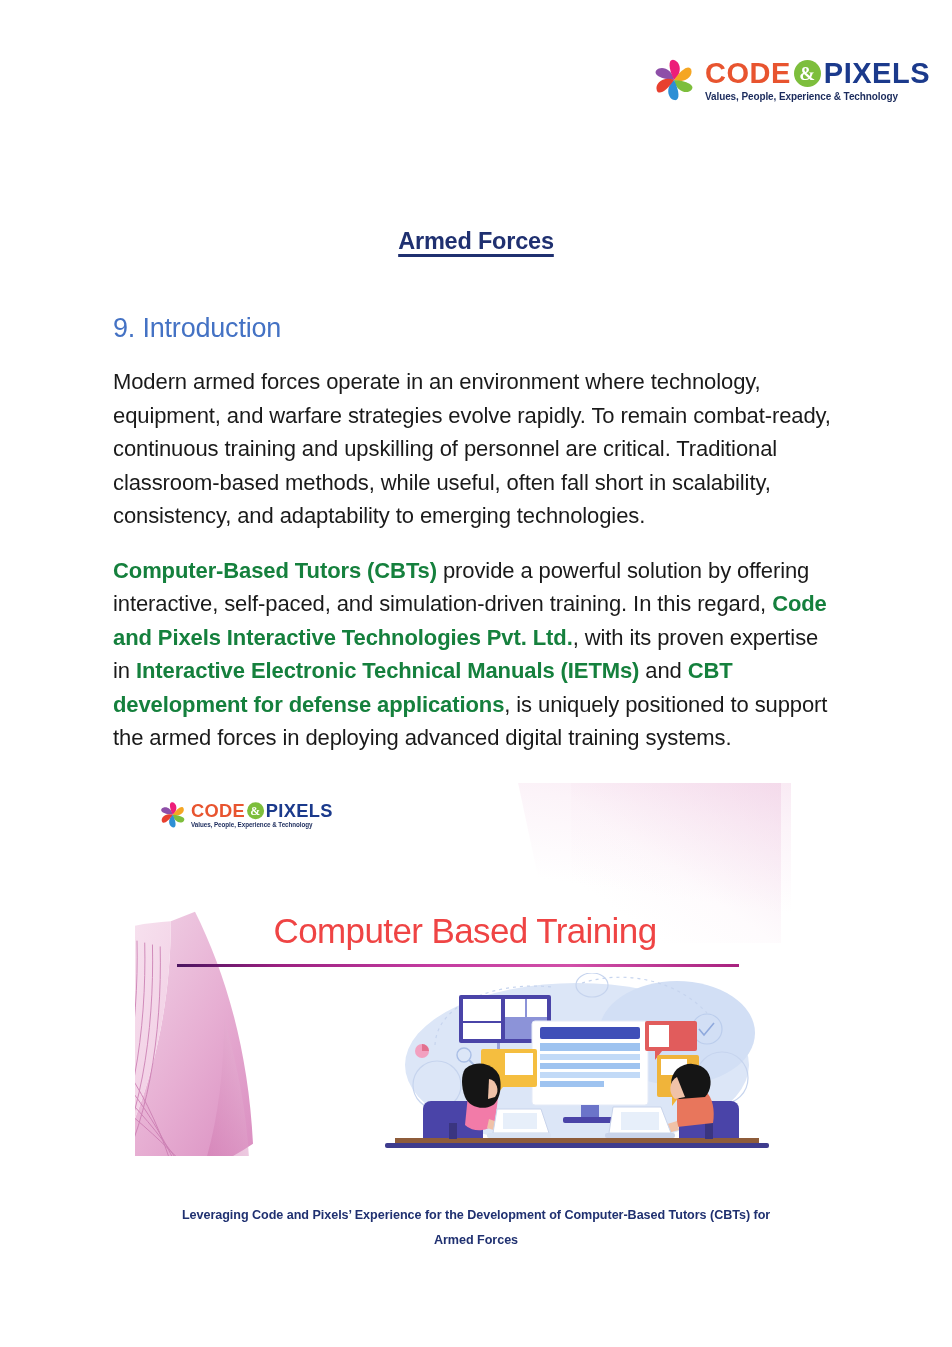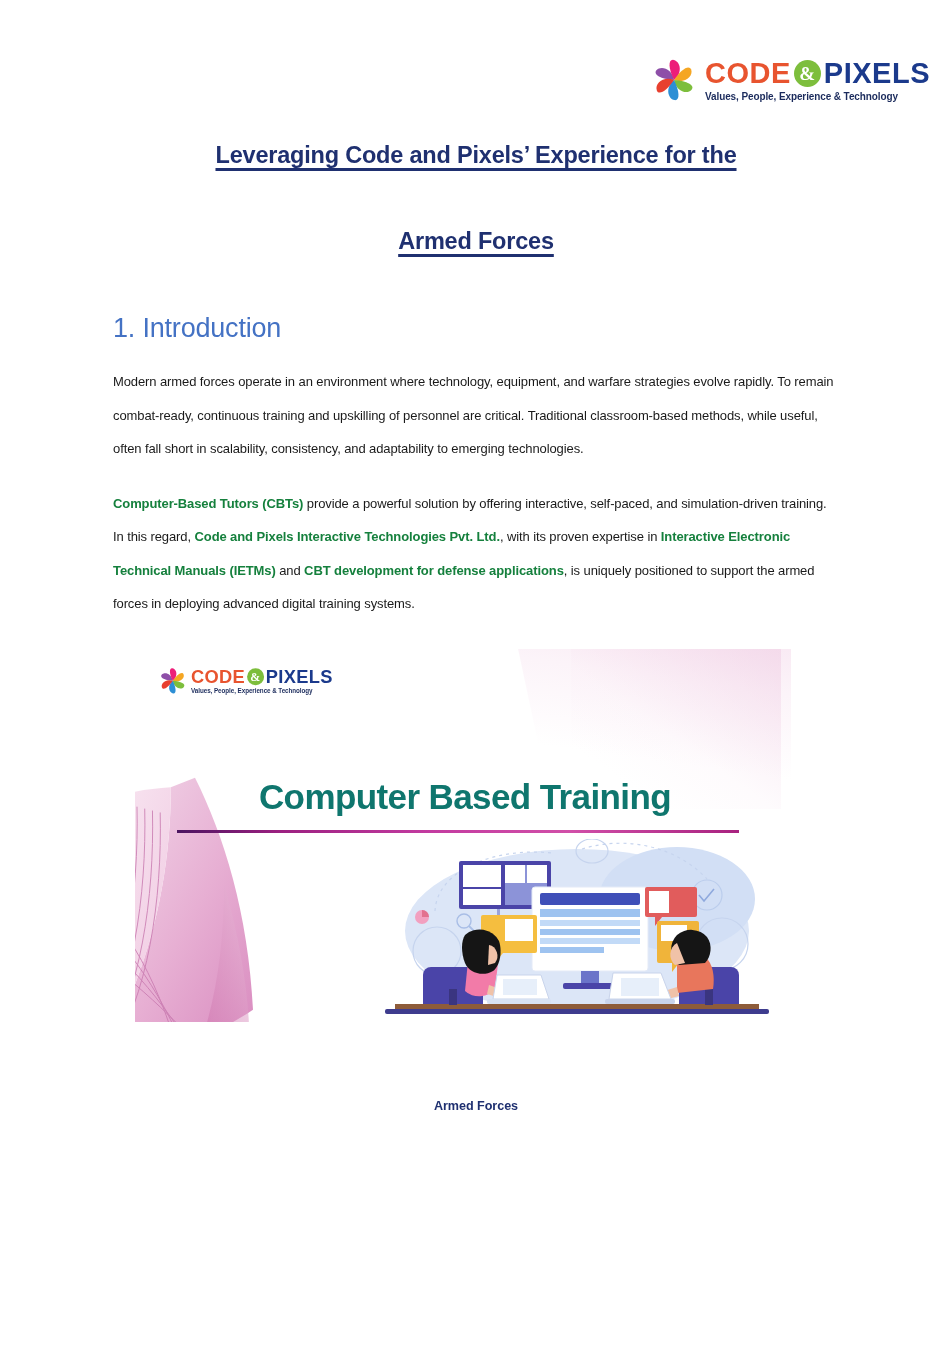--- a/index.html
+++ b/index.html
@@ -104,21 +104,21 @@
     font-size: 27px;
     font-weight: 400;
     letter-spacing: -0.2px;
     line-height: 1.2;
   }
 
   .body-par {
     margin: 0;
     padding-top: 21px;
     color: #1A1A1A;
-    font-size: 13px;
+    font-size: 22px;
     line-height: 33.5px;
     letter-spacing: -0.1px;
     text-align: left;
   }
   .body-par b { font-weight: bold; color: #15803d; }
 
   
   .figure {
     padding-top: 28px;
   }
@@ -157,23 +157,23 @@
     align-items: center;
     gap: 4px;
     transform: scale(.63);
     transform-origin: left top;
   }
   .fig-cbt-title {
     position: absolute;
     left: 4px; right: 0;
     top: 128px;
     text-align: center;
-    color: #0f766e;
+    color: #ef4444;
     font-size: 35px;
-    font-weight: bold;
+    font-weight: normal;
     letter-spacing: -0.6px;
   }
   .fig-rule {
     position: absolute;
     left: 42px;
     width: 562px;
     top: 181px;
     height: 3px;
     background: linear-gradient(90deg,#4B1560 0%, #9B2080 18%, #C33BA0 45%, #D14FA8 70%, #A8227F 100%);
   }
@@ -217,26 +217,26 @@
         <span class="brand-pixels">PIXELS</span>
       </div>
       <div class="brand-tagline">Values, People, Experience &amp; Technology</div>
     </div>
   </div>
 </div>
 
 <div class="doc">
 
   <h1 class="doc-title">
-    <span>Leveraging Code and Pixels’ Experience for the</span><br>
+    <br>
     <br>
     <span>Armed Forces</span>
   </h1>
 
-  <h2 class="section-heading">1. Introduction</h2>
+  <h2 class="section-heading">9. Introduction</h2>
 
   <p class="body-par">Modern armed forces operate in an environment where technology, equipment, and warfare strategies evolve rapidly. To remain combat-ready, continuous training and upskilling of personnel are critical. Traditional classroom-based methods, while useful, often fall short in scalability, consistency, and adaptability to emerging technologies.</p>
 
   <p class="body-par"><b>Computer-Based Tutors (CBTs)</b><span> provide a powerful solution by offering interactive, self-paced, and simulation-driven training. In this regard, </span><b>Code and Pixels Interactive Technologies Pvt. Ltd.</b><span>, with its proven expertise in </span><b>Interactive Electronic Technical Manuals (IETMs)</b><span> and </span><b>CBT development for defense applications</b><span>, is uniquely positioned to support the armed forces in deploying advanced digital training systems.</span></p>
 
   <figure class="figure" style="margin:0">
 
     <div class="figure-image">
 
       <div class="fig-pink-wash"></div>
@@ -369,17 +369,17 @@
         <path d="M300,104 a12,13 0 0 0 -2,22 l10,-2 z" fill="#F0C2A8"></path>
         <path d="M300,148 l-32,10 l4,7 l30,-8 z" fill="#F0C2A8"></path>
 
         <path d="M236,134 l48,0 l10,26 l-62,0 z" fill="#FFFFFF" stroke="#C9D4EB"></path>
         <rect x="244" y="139" width="38" height="18" fill="#E7EFFA"></rect>
         <rect x="228" y="160" width="70" height="5" rx="2" fill="#C9D4EB"></rect>
       </svg>
     </div>
 
     <figcaption class="figure-caption">
-      <br>
+      <span>Leveraging Code and Pixels’ Experience for the Development of Computer-Based Tutors (CBTs) for</span><br>
       <span>Armed Forces</span>
     </figcaption>
   </figure>
 </div>
 
 </body></html>

